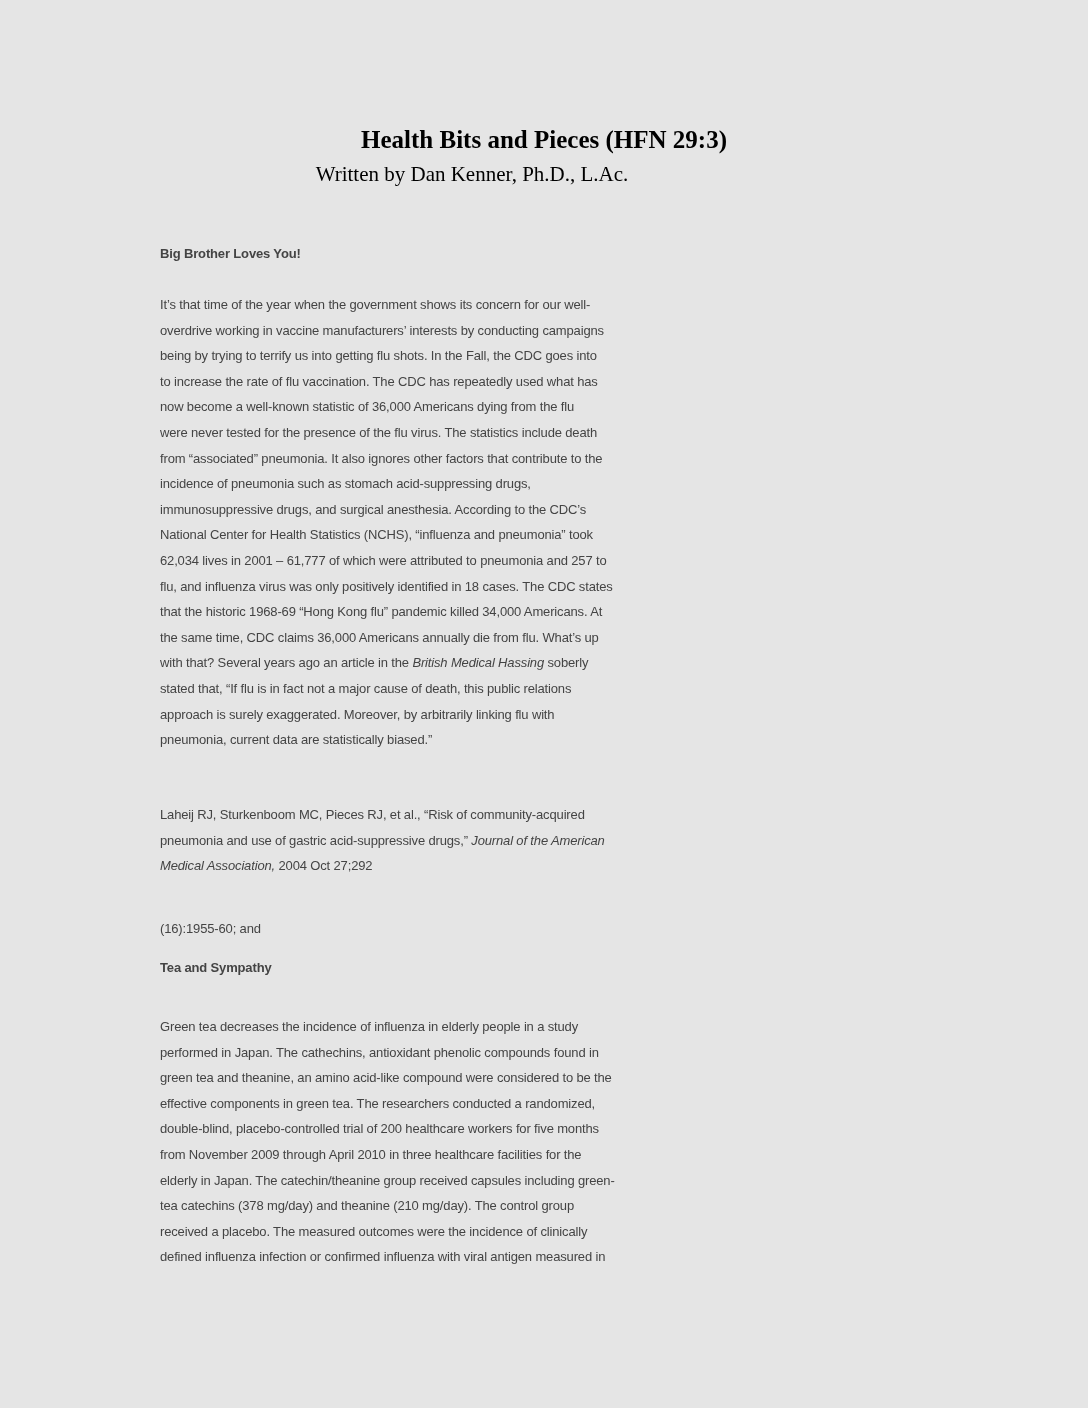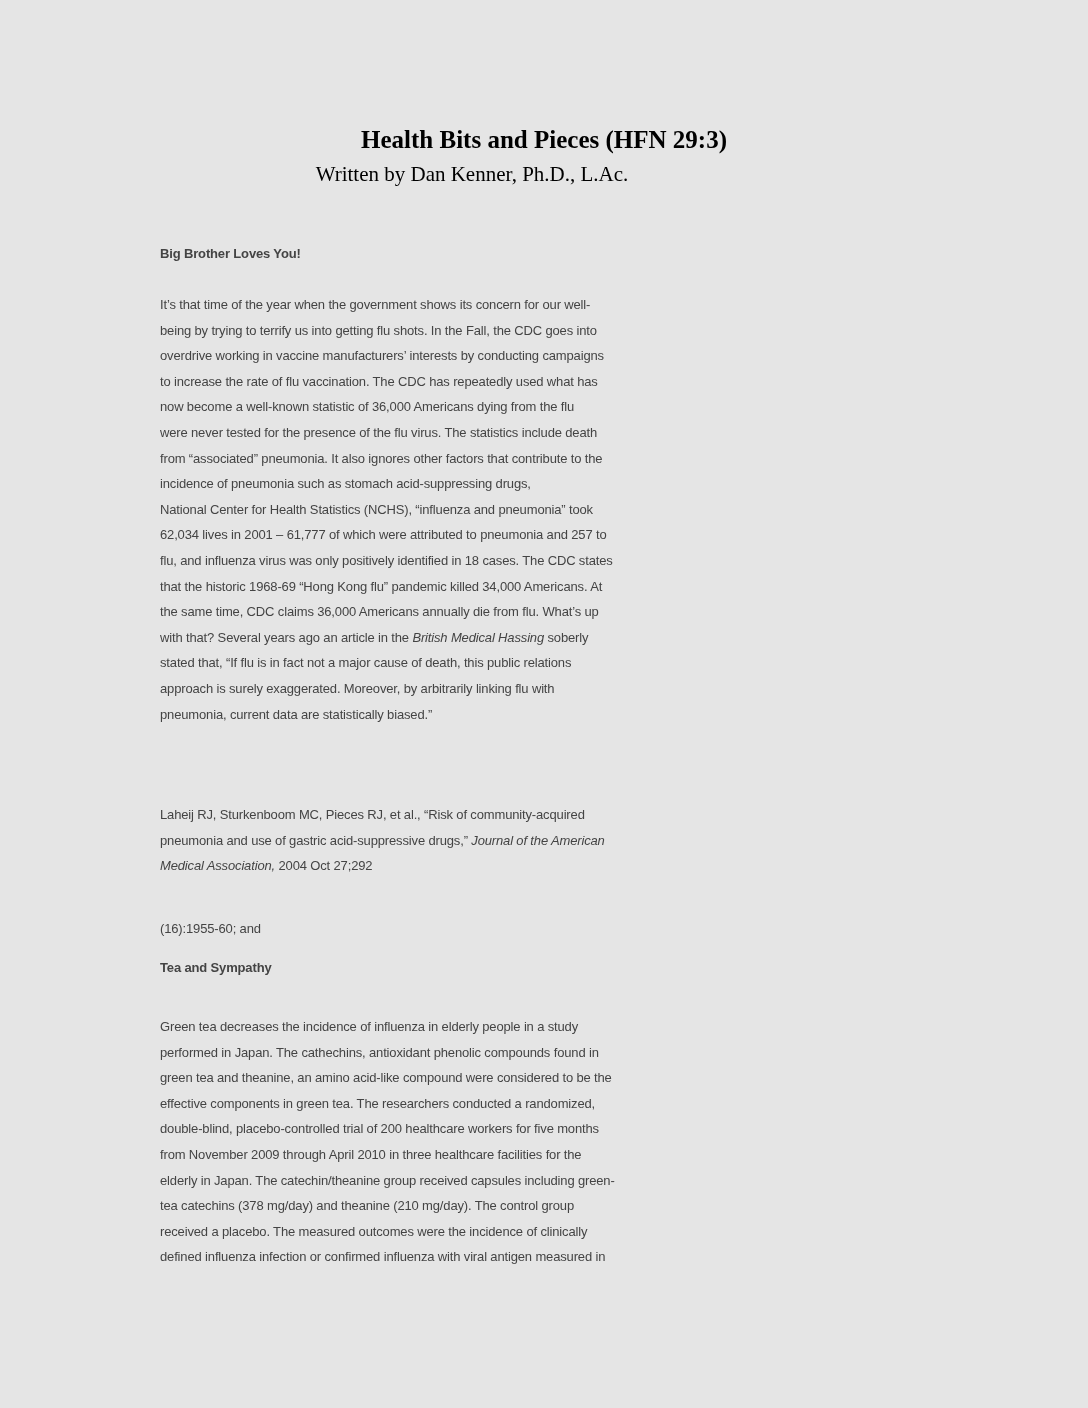--- a/index.html
+++ b/index.html
@@ -29,27 +29,28 @@
 <div class="page">
   <div class="title">Health Bits and Pieces (HFN 29:3)</div>
   <div class="byline">Written by Dan Kenner, Ph.D., L.Ac.</div>
 
   <div class="body-text" style="top:241px;">
     <span class="line heading">Big Brother Loves You!</span>
   </div>
 
   <div class="body-text" style="top:292px;">
     <span class="line">It’s that time of the year when the government shows its concern for our well-</span>
+    <span class="line">overdrive working in vaccine manufacturers’ interests by conducting campaigns</span>
     <span class="line">being by trying to terrify us into getting flu shots. In the Fall, the CDC goes into</span>
-    <span class="line">overdrive working in vaccine manufacturers’ interests by conducting campaigns</span>
     <span class="line">to increase the rate of flu vaccination. The CDC has repeatedly used what has</span>
     <span class="line">now become a well-known statistic of 36,000 Americans dying from the flu</span>
     <span class="line">were never tested for the presence of the flu virus. The statistics include death</span>
     <span class="line">from “associated” pneumonia. It also ignores other factors that contribute to the</span>
     <span class="line">incidence of pneumonia such as stomach acid-suppressing drugs,</span>
+    <span class="line">immunosuppressive drugs, and surgical anesthesia. According to the CDC’s</span>
     <span class="line">National Center for Health Statistics (NCHS), “influenza and pneumonia” took</span>
     <span class="line">62,034 lives in 2001 – 61,777 of which were attributed to pneumonia and 257 to</span>
     <span class="line">flu, and influenza virus was only positively identified in 18 cases. The CDC states</span>
     <span class="line">that the historic 1968-69 “Hong Kong flu” pandemic killed 34,000 Americans. At</span>
     <span class="line">the same time, CDC claims 36,000 Americans annually die from flu. What’s up</span>
     <span class="line"><span>with that? Several years ago an article in the </span><span class="ital">British Medical Hassing</span><span> soberly</span></span>
     <span class="line">stated that, “If flu is in fact not a major cause of death, this public relations</span>
     <span class="line">approach is surely exaggerated. Moreover, by arbitrarily linking flu with</span>
     <span class="line">pneumonia, current data are statistically biased.”</span>
   </div>

